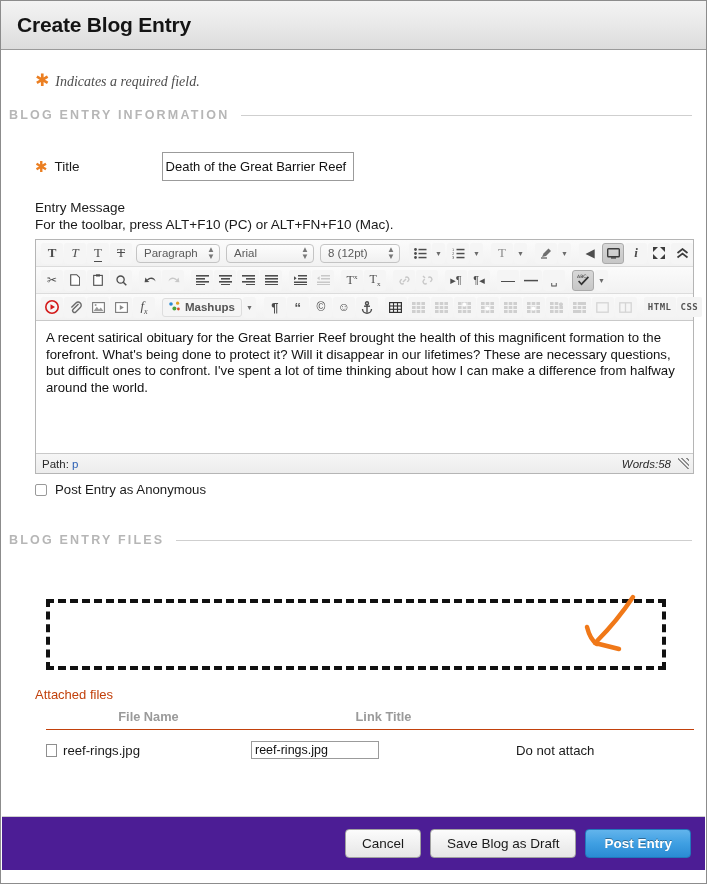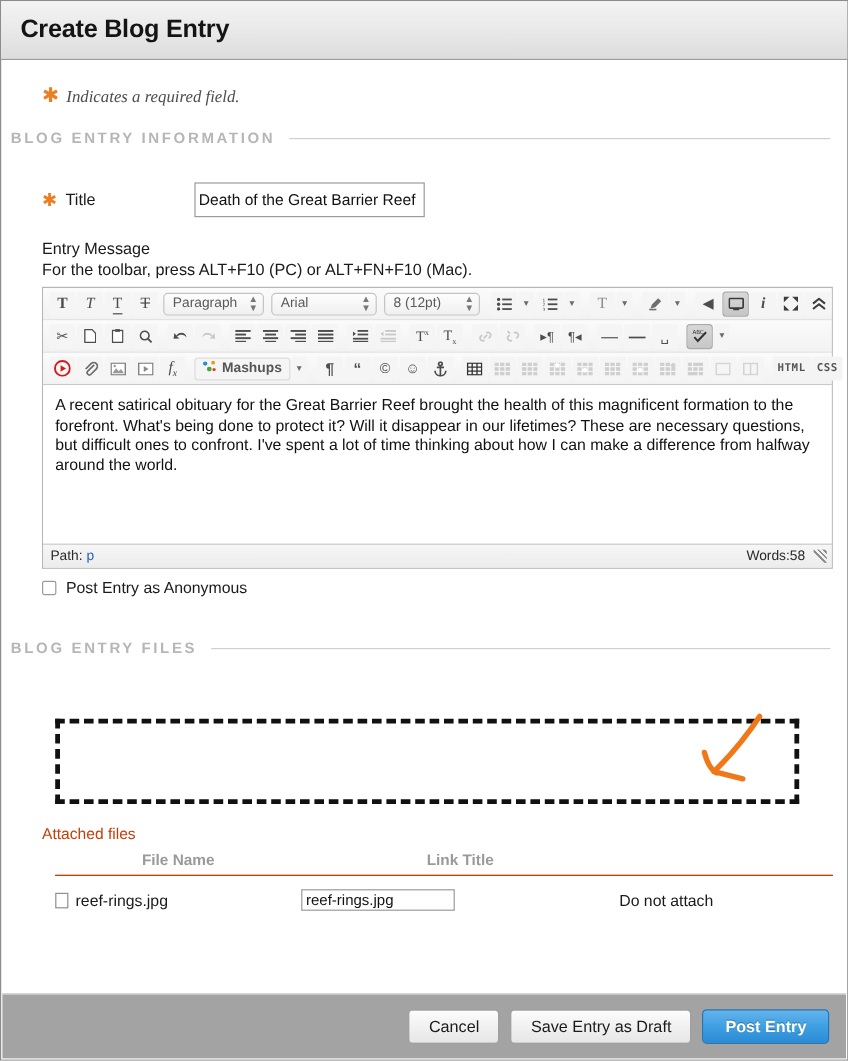--- a/index.html
+++ b/index.html
@@ -134,21 +134,21 @@
     min-height:132px; padding:9px 10px 10px 10px;
     font-size:13.2px; line-height:16.5px; color:#121212;
     background:#fff;
   }
   .statusbar {
     height:20px; border-top:1px solid #c9c9c9;
     background:linear-gradient(to bottom,#f6f6f6,#ececec);
     display:flex; align-items:center; justify-content:space-between;
     padding:0 4px 0 6px; font-size:11.5px; color:#2a2a2a;
   }
-  .statusbar .right { display:flex; align-items:flex-start; }
+  .statusbar .right { display:flex; align-items:flex-start;font-style:italic; }
   .resize {
     width:11px; height:11px; margin-left:7px;
     background:
       linear-gradient(45deg,transparent 42%,#8e8e8e 42%,#8e8e8e 52%,transparent 52%),
       linear-gradient(45deg,transparent 62%,#8e8e8e 62%,#8e8e8e 72%,transparent 72%),
       linear-gradient(45deg,transparent 82%,#8e8e8e 82%,#8e8e8e 92%,transparent 92%);
   }
 
   
   .cb-row { display:flex; align-items:center; margin:8px 0 0 34px; }
@@ -191,24 +191,24 @@
     border:1px solid #8f8f8f; background:#fff; position:relative; top:2px;
   }
   .link-input {
     width:128px; height:18px; border:1px solid #9b9b9b;
     font-family:"Liberation Sans",sans-serif; font-size:12.5px;
     padding:1px 3px; color:#111; background:#fff; outline:none;
   }
 
   
   .footer {
-    position:absolute; left:1px; right:1px; bottom:1px;
+    position:absolute; left:1px; right:1px; bottom:13px;
     height:54px; border-top:1px solid #cfcfcf;
     display:flex; align-items:center; justify-content:flex-end;
-    padding-right:14px; background:#a3a3a3;
+    padding-right:14px; background:#4c1d95;
   }
   .f-btn {
     border:1px solid #a0a0a0; border-radius:4px;
     background:linear-gradient(to bottom,#fcfcfc 0%,#e6e6e6 100%);
     font-family:"Liberation Sans",sans-serif; font-size:13.5px; color:#1a1a1a;
     padding:6px 16px; margin-left:9px; cursor:pointer;
   }
   .f-btn.primary {
     border:1px solid #2277bb; color:#fff; font-weight:bold;
     background:linear-gradient(to bottom,#62b4ec 0%,#3f9fe2 50%,#2a8bd4 100%);
@@ -774,17 +774,17 @@
         <td>
           <input class="link-input" type="text" value="reef-rings.jpg" style="">
         </td>
         <td>Do not attach</td>
       </tr>
     </tbody>
   </table>
 
   <div class="footer">
     <button class="f-btn">Cancel</button>
-    <button class="f-btn">Save Entry as Draft</button>
+    <button class="f-btn">Save Blog as Draft</button>
     <button class="f-btn primary">Post Entry</button>
   </div>
 
 </div>
 
 </body></html>

